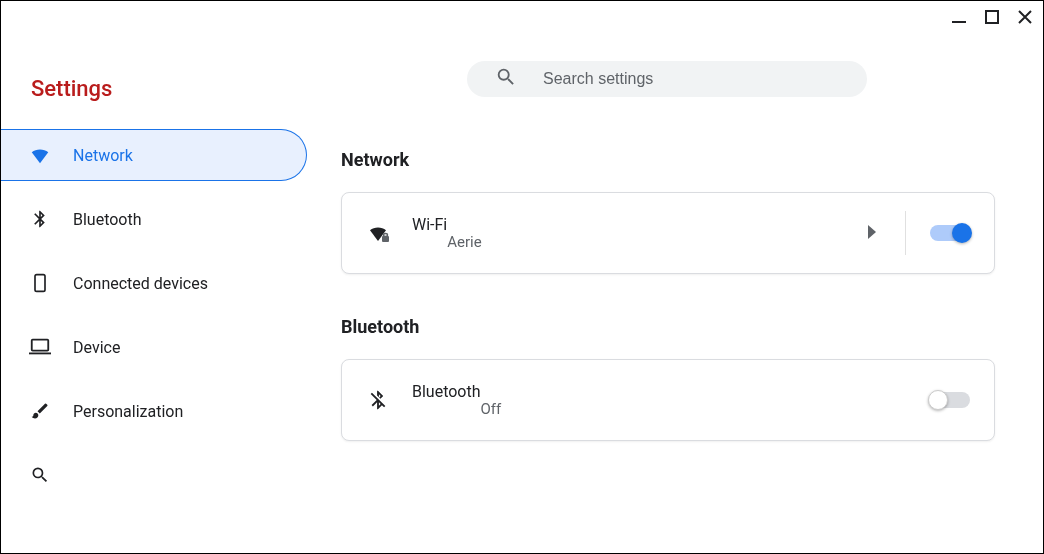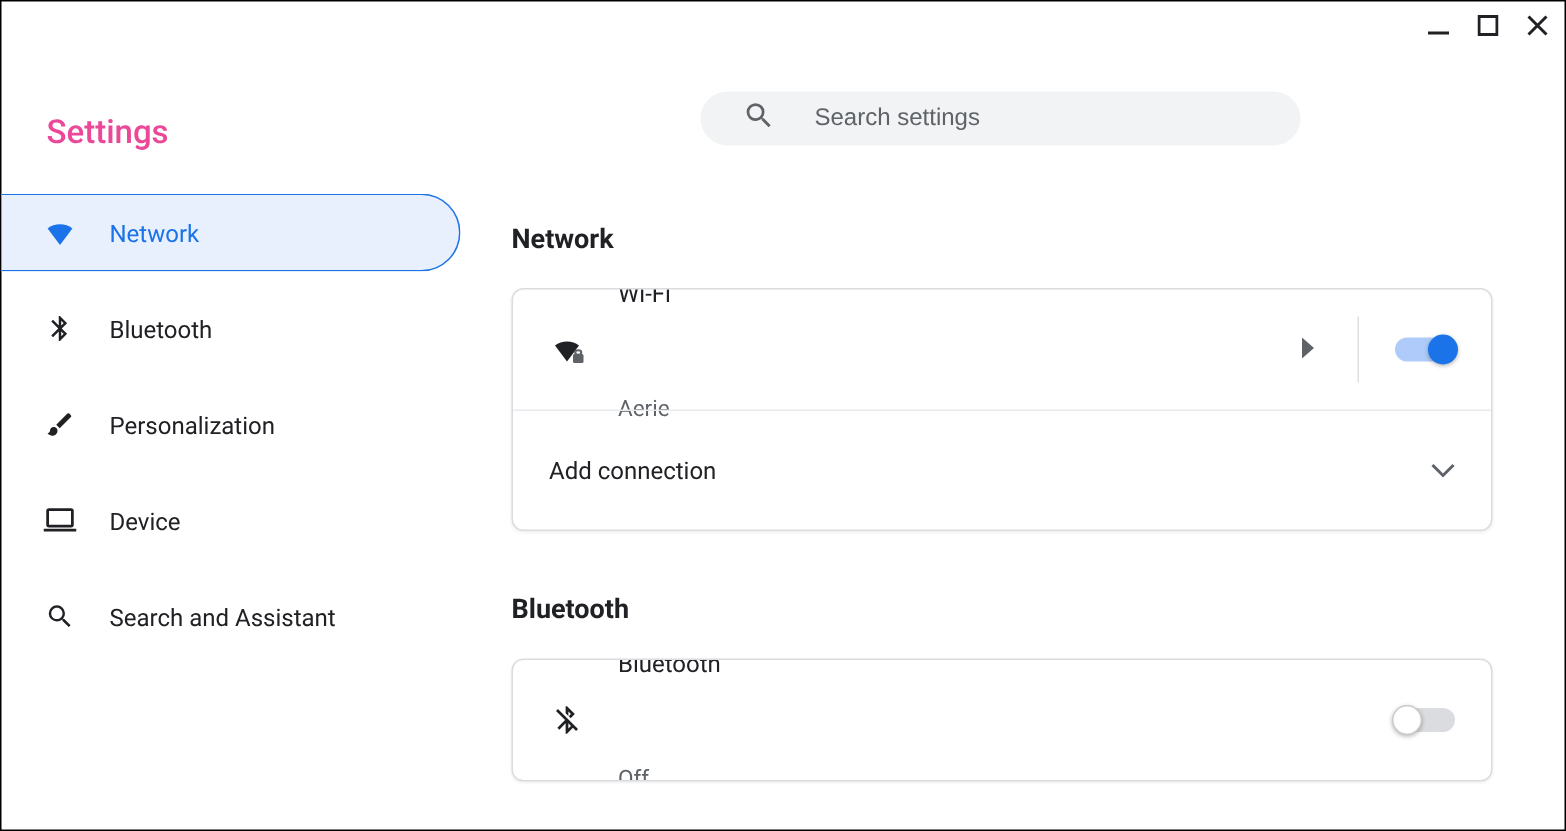--- a/index.html
+++ b/index.html
@@ -23,21 +23,21 @@
     display: flex;
     align-items: center;
     gap: 18px;
   }
   .win-controls svg { display: block; }
   .app-title {
     position: absolute;
     left: 30px;
     top: 75px;
     font-size: 22px;
-    color: #ec4899;
+    color: #b91c1c;
     font-weight: 500;
   }
   .search-box {
     position: absolute;
     left: 466px;
     top: 60px;
     width: 400px;
     height: 36px;
     background: #f1f3f4;
     border-radius: 40px;
@@ -109,21 +109,21 @@
   }
   .row {
     display: flex;
     align-items: center;
     padding: 0 24px;
     height: 80px;
     position: relative;
   }
   .row + .row { border-top: 1px solid #e8eaed; }
   .row .lead-icon { width: 24px; display:flex; justify-content:center; align-items:center; margin-right: 22px;}
-  .row .texts { display:flex; flex-direction:column;gap:40px; }
+  .row .texts { display:flex; flex-direction:row; }
   .row .primary { font-size: 16px; color: #202124; }
   .row .secondary { font-size: 15px; color: #5f6368; margin-top: 18px;}
   .row .spacer { flex: 1; }
   .row .chev { margin-right: 28px; color:#5f6368; }
   .row .sep { width: 1px; height: 44px; background: #e0e0e0; margin-right: 24px; }
 
   
   .toggle {
     width: 40px; height: 16px; border-radius: 10px; position: relative; cursor: pointer;
   }
@@ -181,42 +181,49 @@
   <div class="side-item">
     <span class="icon">
       <svg width="20" height="20" viewBox="0 0 24 24">
           <path fill="#202124" d="M17.71 7.71L12 2h-1v7.59L6.41 5 5 6.41 10.59 12 5 17.59 6.41 19 11 14.41V22h1l5.71-5.71L13.41 12l4.3-4.29zM13 5.83l1.88 1.88L13 9.59V5.83zm1.88 10.46L13 18.17v-3.76l1.88 1.88z"></path>
         </svg>
     </span>
     <span>Bluetooth</span>
   </div>
   <div class="side-item">
     <span class="icon">
-      <svg width="20" height="20" viewBox="0 0 24 24">
-          <path fill="#202124" d="M7 14c-1.66 0-3 1.34-3 3 0 1.31-1.16 2-2 2 .92 1.22 2.49 2 4 2 2.21 0 4-1.79 4-4 0-1.66-1.34-3-3-3zm13.71-9.37l-1.34-1.34a.996.996 0 00-1.41 0L9 12.25 11.75 15l8.96-8.96a.996.996 0 000-1.41z"></path>
-        </svg>
-    </span>
-    <span>Personalization</span>
+      <svg width="20" height="22" viewBox="0 0 24 24">
+          <rect x="6" y="2" width="12" height="20" rx="2" fill="none" stroke="#202124" stroke-width="2"></rect>
+        </svg>
+    </span>
+    <span>Connected devices</span>
   </div>
   <div class="side-item">
     <span class="icon">
       <svg width="22" height="18" viewBox="0 0 24 18">
           <rect x="3" y="1" width="18" height="12" rx="1" fill="none" stroke="#202124" stroke-width="2"></rect>
           <rect x="0" y="15" width="24" height="2" fill="#202124"></rect>
         </svg>
     </span>
     <span>Device</span>
   </div>
   <div class="side-item">
     <span class="icon">
       <svg width="20" height="20" viewBox="0 0 24 24">
+          <path fill="#202124" d="M7 14c-1.66 0-3 1.34-3 3 0 1.31-1.16 2-2 2 .92 1.22 2.49 2 4 2 2.21 0 4-1.79 4-4 0-1.66-1.34-3-3-3zm13.71-9.37l-1.34-1.34a.996.996 0 00-1.41 0L9 12.25 11.75 15l8.96-8.96a.996.996 0 000-1.41z"></path>
+        </svg>
+    </span>
+    <span>Personalization</span>
+  </div>
+  <div class="side-item">
+    <span class="icon">
+      <svg width="20" height="20" viewBox="0 0 24 24">
           <path fill="#202124" d="M15.5 14h-.79l-.28-.27A6.471 6.471 0 0016 9.5 6.5 6.5 0 109.5 16c1.61 0 3.09-.59 4.23-1.57l.27.28v.79l5 4.99L20.49 19l-4.99-5zm-6 0C7.01 14 5 11.99 5 9.5S7.01 5 9.5 5 14 7.01 14 9.5 11.99 14 9.5 14z"></path>
         </svg>
     </span>
-    <span>Search and Assistant</span>
   </div>
 </nav>
 
 <main class="main">
 
   <h2 class="section-title">Network</h2>
   <div class="card">
     <div class="row">
       <span class="lead-icon">
         <svg width="24" height="24" viewBox="0 0 24 24">
@@ -232,29 +239,20 @@
       <div class="spacer"></div>
       <span class="chev">
         <svg width="10" height="14" viewBox="0 0 10 14">
             <path fill="#5f6368" d="M1 0l8 7-8 7z"></path>
           </svg>
       </span>
       <div class="sep"></div>
       <div class="toggle on">
           <div class="knob"></div>
         </div>
-    </div>
-    <div class="row">
-      <span class="primary">Add connection</span>
-      <div class="spacer"></div>
-      <span>
-        <svg width="16" height="10" viewBox="0 0 16 10">
-            <path fill="none" stroke="#5f6368" stroke-width="2" d="M1 1l7 7 7-7"></path>
-          </svg>
-      </span>
     </div>
   </div>
 
   <div class="section2">
     <h2 class="section-title">Bluetooth</h2>
     <div class="card">
       <div class="row">
         <span class="lead-icon">
           <svg width="22" height="22" viewBox="0 0 24 24">
               <path fill="#202124" d="M13 5.83l1.88 1.88-1.6 1.6 1.41 1.41 3.02-3.02L12 2h-1v5.03l2 2V5.83zM5.41 4L4 5.41 10.59 12 5 17.59 6.41 19 11 14.41V22h1l4.29-4.29 2.3 2.3L20 18.59 5.41 4zM13 18.17v-3.76l1.88 1.88L13 18.17z"></path>

